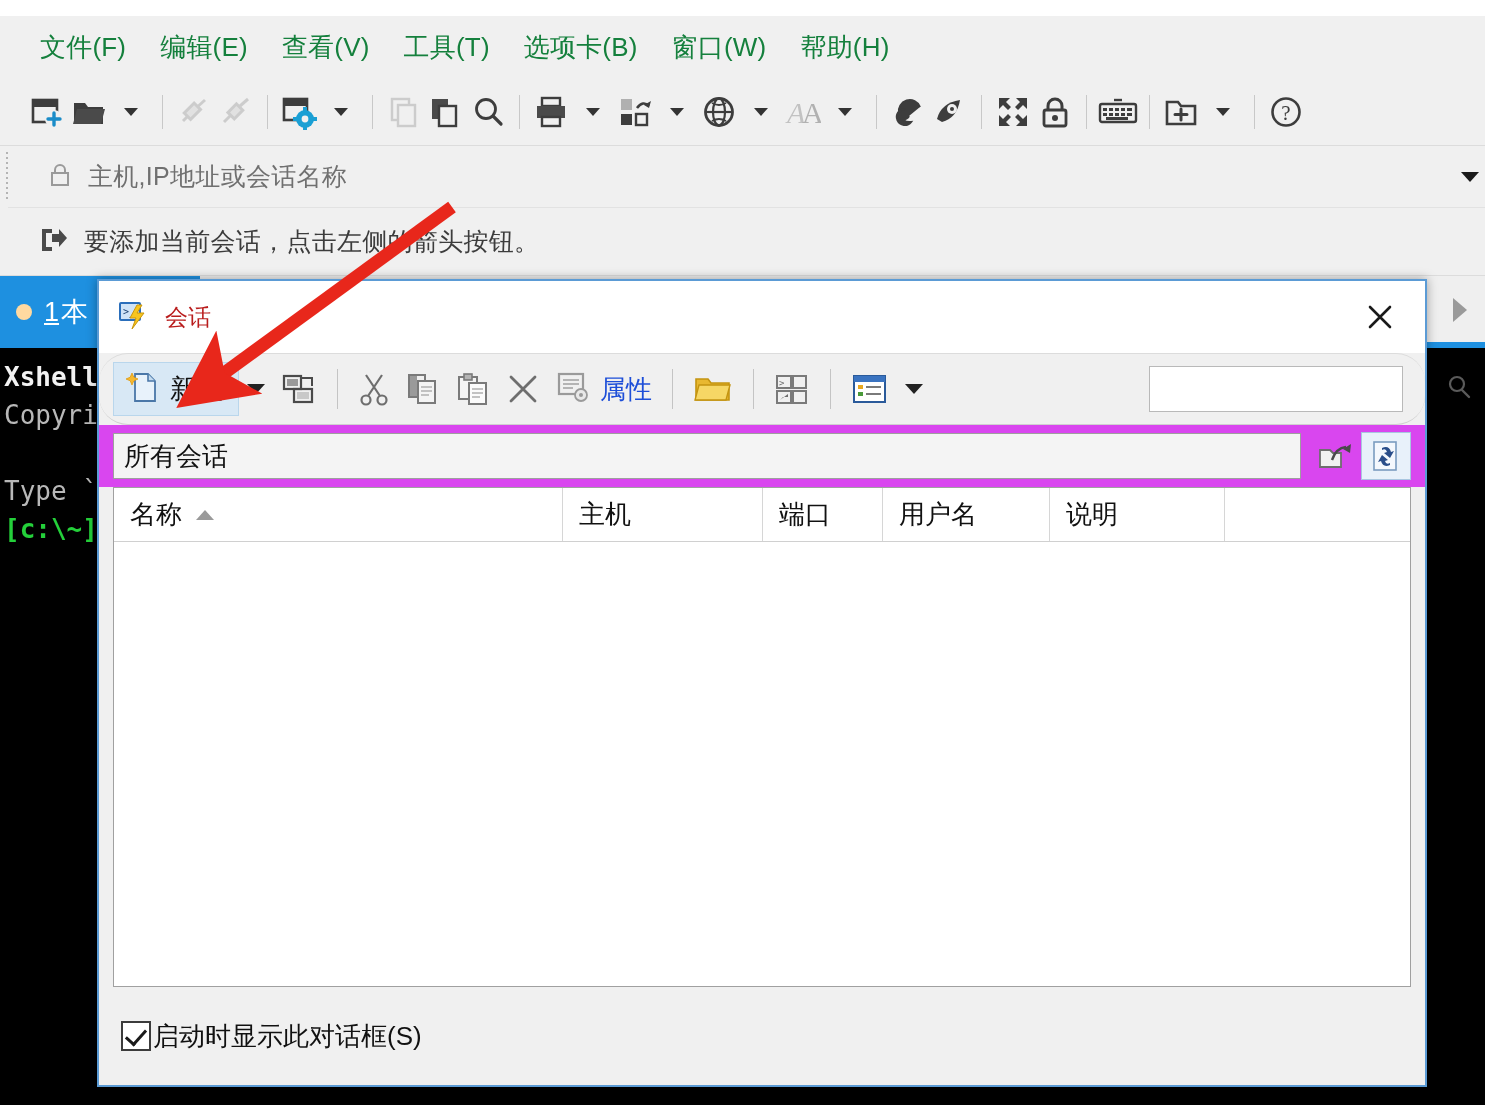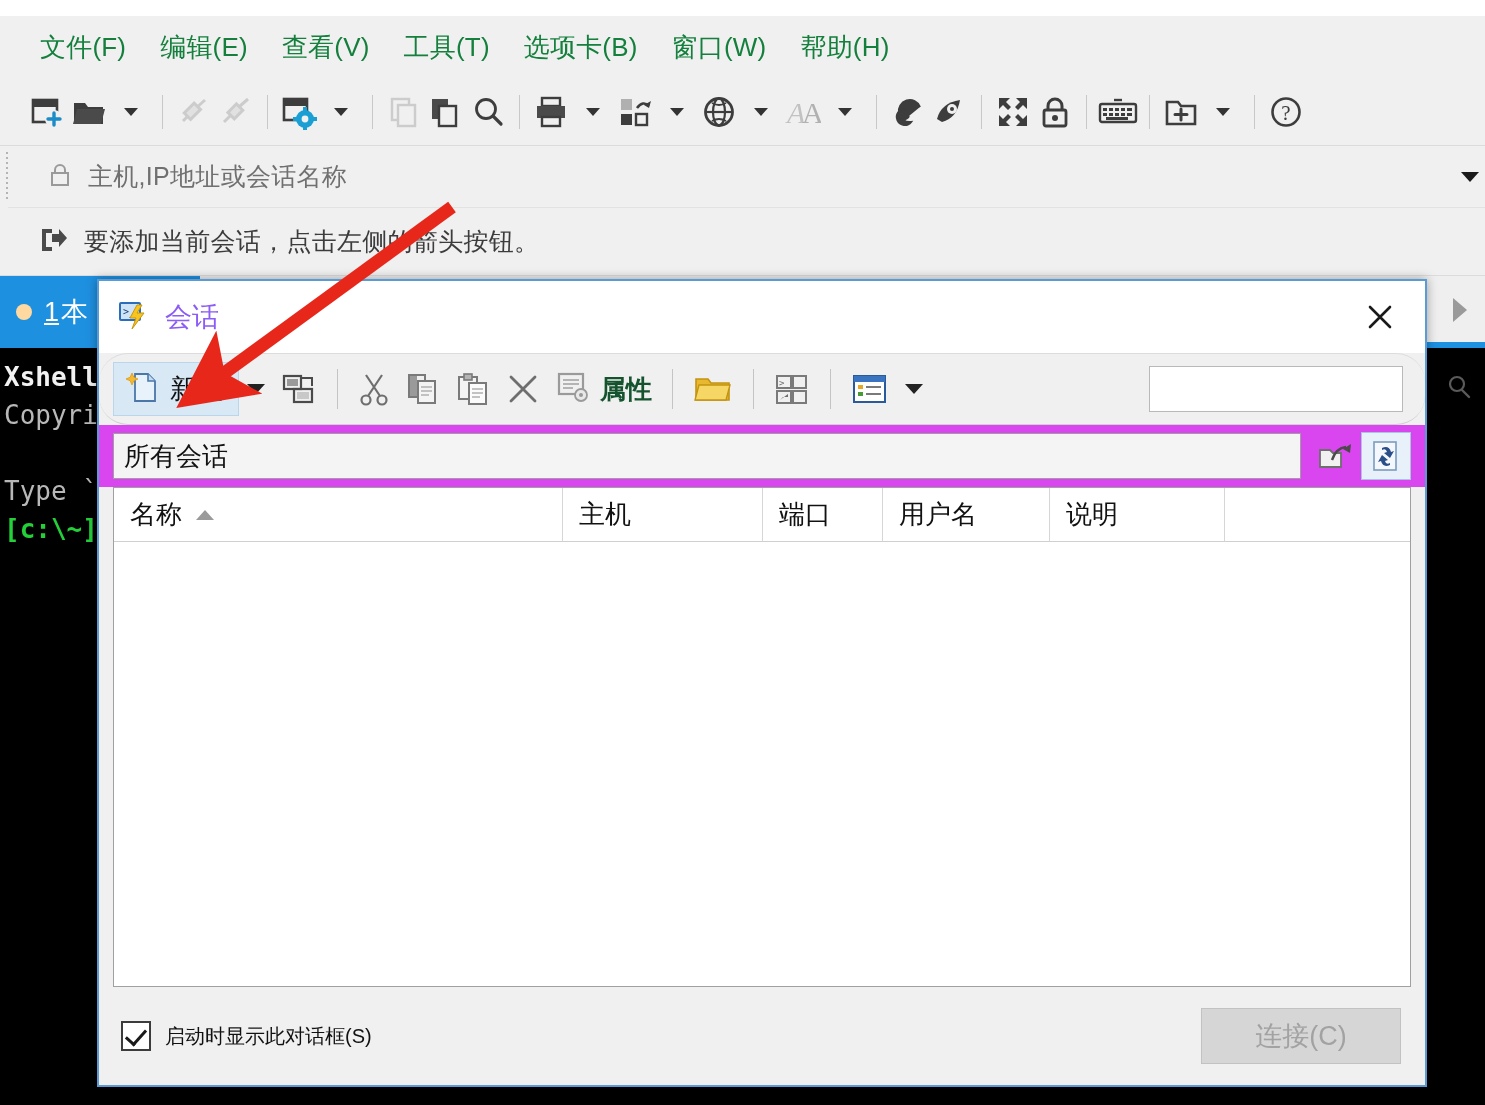--- a/index.html
+++ b/index.html
@@ -152,21 +152,21 @@
     box-shadow: 0 0 10px rgba(0,0,0,0.35);
     display: flex; flex-direction: column;
   }
   .dlg-title {
     height: 72px; background: #ffffff;
     display: flex; align-items: center;
     padding: 0 0 0 18px;
     position: relative; flex: none;
   }
   .dlg-title-icon { margin-right: 14px; }
-  .dlg-title-text { font-size: 27px; color: #8b5cf6; }
+  .dlg-title-text { font-size: 23px; color: #b91c1c; }
   .dlg-close {
     position: absolute; right: 0; top: 0;
     width: 90px; height: 72px;
     display: flex; align-items: center; justify-content: center;
     cursor: default;
   }
 
   .dlg-toolbar {
     height: 72px; background: #f0f0f0;
     border-top: 1px solid #dcdcdc;
@@ -179,21 +179,21 @@
   .dt-btn {
     display: flex; align-items: center; justify-content: center;
     height: 54px; padding: 0 8px; cursor: default;
   }
   .dt-new {
     background: #d8e8f5; border: 1px solid #b9d6ec;
     padding: 0 14px 0 10px; height: 54px;
     display: flex; align-items: center;
   }
   .dt-new-label { font-size: 27px; color: #111111; margin-left: 12px; }
-  .dt-label { font-size: 26px; color: #14532d; margin-left: 10px; font-weight: bold; }
+  .dt-label { font-size: 26px; color: #1d4ed8; margin-left: 10px; }
   .dt-sep { width: 1px; height: 40px; background: #c4c4c4; margin: 0 12px; }
   .dt-caret {
     width: 0; height: 0;
     border-left: 9px solid transparent;
     border-right: 9px solid transparent;
     border-top: 10px solid #222222;
   }
   .dt-search {
     position: absolute; right: 22px; top: 50%; transform: translateY(-50%);
     width: 254px; height: 46px;
@@ -263,21 +263,21 @@
   .chk-box {
     width: 30px; height: 30px; background: #ffffff;
     border: 2px solid #3c3c3c; position: relative; flex: none;
   }
   .chk-box.checked::after {
     content: ""; position: absolute;
     left: 7px; top: 2px; width: 9px; height: 17px;
     border: solid #1a1a1a; border-width: 0 3px 3px 0;
     transform: rotate(42deg);
   }
-  .chk-label { font-size: 20px; color: #111111; margin-left: 14px; }
+  .chk-label { font-size: 26px; color: #111111; margin-left: 2px; }
   .footer-btns {
     position: absolute; right: 24px; top: 50%; transform: translateY(-50%);
     display: flex; gap: 24px;
   }
   .btn {
     width: 200px; height: 56px;
     display: flex; align-items: center; justify-content: center;
     font-size: 27px; cursor: default;
     border: 1px solid #adadad; background: #e6e6e6; color: #111111;
   }
@@ -760,21 +760,20 @@
       </div>
       <div class="list-body"></div>
     </div>
 
     <div class="dlg-footer">
       <div class="chk-wrap">
         <span class="chk-box checked"></span>
         <span class="chk-label">启动时显示此对话框(S)</span>
       </div>
       <div class="footer-btns">
-        <div class="btn primary-disabled">连接(C)</div>
       </div>
     </div>
   </div>
 
   <svg class="annot" viewBox="0 0 1485 1105">
     <defs>
       <marker id="ah" markerWidth="6" markerHeight="6" refX="2.6" refY="3" orient="auto" markerUnits="strokeWidth">
         <path d="M0,0 L6,3 L0,6 L1.4,3 z" fill="#e8271b"></path>
       </marker>
     </defs>

